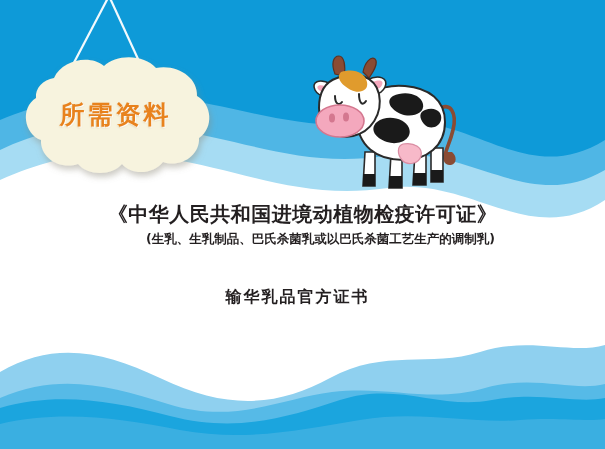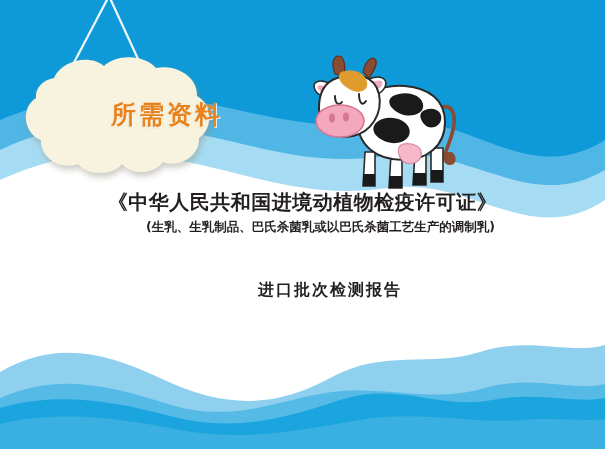--- a/index.html
+++ b/index.html
@@ -44,21 +44,21 @@
   .cloud-svg {
     position: absolute;
     left: 0; top: 0;
     width: 215px; height: 135px;
   }
   .cloud-label {
     position: absolute;
     left: 0;
     top: 46px;
     width: 215px;
-    text-align: right;
+    text-align: center;
     font-size: 25px;
     font-weight: bold;
     letter-spacing: 3px;
     color: #e8821d;
     text-shadow: 1px 1px 0 rgba(255,255,255,0.85),
                  0 1px 2px rgba(150,90,20,0.25);
     font-family: "DejaVu Sans", "Liberation Sans", sans-serif;
     white-space: nowrap;
   }
 
@@ -69,21 +69,21 @@
     top: 48px;
     width: 170px;
     height: 150px;
   }
   .cow-svg { width: 170px; height: 150px; display:block; }
 
   
   .text-block {
     position: absolute;
     left: 0;
-    top: 188px;
+    top: 200px;
     width: 605px;
   }
   .line {
     color: #231f20;
     font-family: "DejaVu Sans", "Liberation Sans", sans-serif;
     white-space: nowrap;
   }
   .line-title {
     text-align: center;
     font-size: 20px;
@@ -219,16 +219,16 @@
 
       <ellipse cx="35" cy="73" rx="24" ry="16" fill="#f4a8bd" stroke="#d4778f" stroke-width="1.6"></ellipse>
       <ellipse cx="27" cy="70" rx="3" ry="4.5" fill="#d4778f"></ellipse>
       <ellipse cx="41" cy="69" rx="3" ry="4.5" fill="#d4778f"></ellipse>
     </svg>
   </div>
 
   <div class="text-block">
     <div class="line line-title">《中华人民共和国进境动植物检疫许可证》</div>
     <div class="line line-sub">(生乳、生乳制品、巴氏杀菌乳或以巴氏杀菌工艺生产的调制乳)</div>
-    <div class="line line-report">进口批次检测报告</div>
+    <div class="line line-cert">输华乳品官方证书</div>
   </div>
 
 </div>
 
 </body></html>

